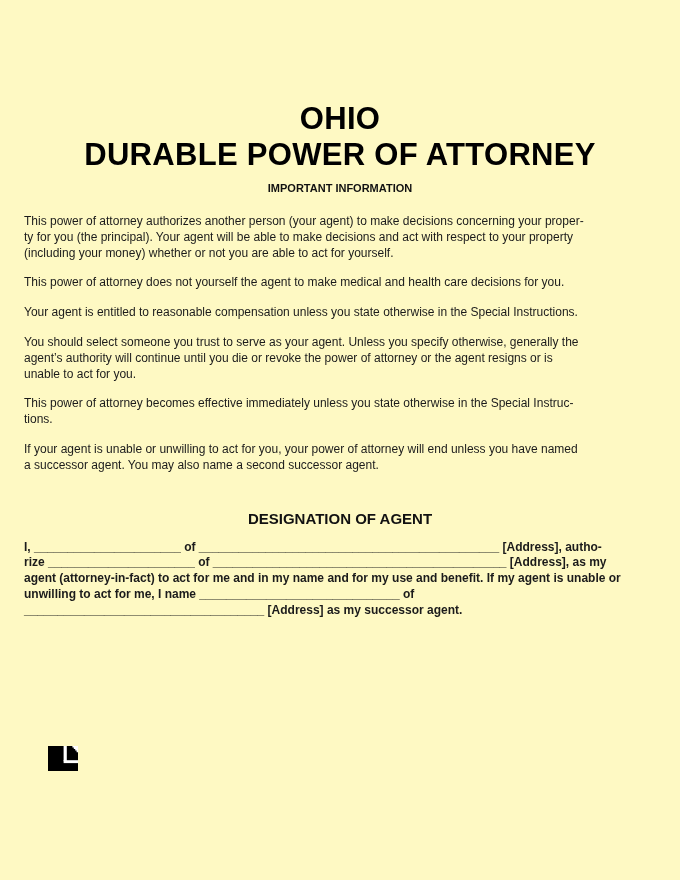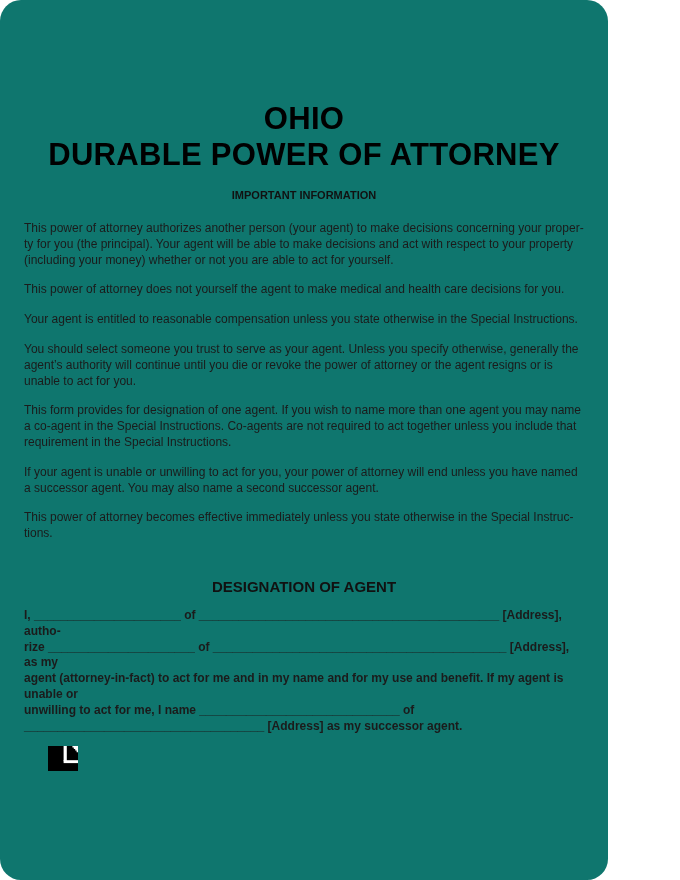--- a/index.html
+++ b/index.html
@@ -2,42 +2,41 @@
 <html><head>
 <meta charset="utf-8">
 <style>
   html, body {
     margin: 0;
     padding: 0;
     background: #ffffff;
   }
   .page {
     position: relative;
-    width: 608px;
+    width: 680px;
     height: 880px;
-    background: #0f766e;
+    background: #fef9c3;
     font-family: "Liberation Sans", "DejaVu Sans", sans-serif;
     color: #1b1b1b;
     overflow: hidden;
     box-sizing: border-box;
-    border-radius: 21px;
   }
   .doc-title {
     margin: 0;
     padding: 101px 20px 0 20px;
     text-align: center;
     font-size: 31px;
     line-height: 36px;
     font-weight: bold;
     color: #000000;
     letter-spacing: 0.3px;
   }
   .doc-title span { display: block; }
   .doc-subtitle {
-    margin-top: 16px;
+    margin-top: 9px;
     text-align: center;
     font-size: 11px;
     font-weight: bold;
     color: #111111;
   }
   .body-text {
     margin-top: 20px;
     padding: 0 24px;
   }
   .body-text p, .designation-paragraph {
@@ -86,27 +85,24 @@
 
   <section class="body-text">
     <p>This power of attorney authorizes another person (your agent) to make decisions concerning your proper-
 ty for you (the principal). Your agent will be able to make decisions and act with respect to your property
 (including your money) whether or not you are able to act for yourself.</p>
     <p>This power of attorney does not yourself the agent to make medical and health care decisions for you.</p>
     <p>Your agent is entitled to reasonable compensation unless you state otherwise in the Special Instructions.</p>
     <p>You should select someone you trust to serve as your agent. Unless you specify otherwise, generally the
 agent’s authority will continue until you die or revoke the power of attorney or the agent resigns or is
 unable to act for you.</p>
-    <p>This form provides for designation of one agent. If you wish to name more than one agent you may name
-a co-agent in the Special Instructions. Co-agents are not required to act together unless you include that
-requirement in the Special Instructions.</p>
+    <p>This power of attorney becomes effective immediately unless you state otherwise in the Special Instruc-
+tions.</p>
     <p>If your agent is unable or unwilling to act for you, your power of attorney will end unless you have named
 a successor agent. You may also name a second successor agent.</p>
-    <p>This power of attorney becomes effective immediately unless you state otherwise in the Special Instruc-
-tions.</p>
 
     <h2 class="section-heading">DESIGNATION OF AGENT</h2>
 
     <p class="designation-paragraph">I, ______________________ of _____________________________________________ [Address], autho-
 rize ______________________ of ____________________________________________ [Address], as my
 agent (attorney-in-fact) to act for me and in my name and for my use and benefit. If my agent is unable or
 unwilling to act for me, I name ______________________________ of
 ____________________________________ [Address] as my successor agent.</p>
   </section>
 

